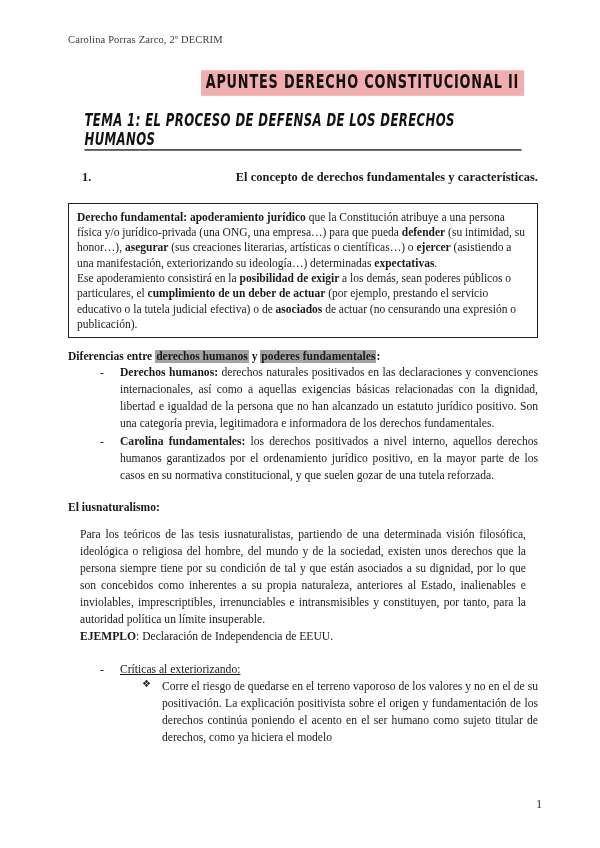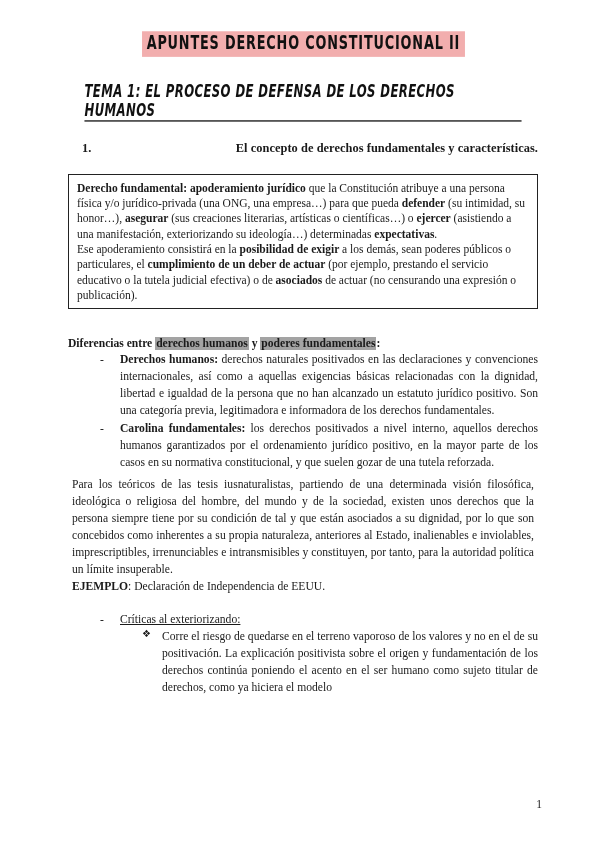--- a/index.html
+++ b/index.html
@@ -28,22 +28,22 @@
   .author-line {
     font-family: "Liberation Serif", serif;
     font-size: 10.5px;
     color: #3a3a3a;
     letter-spacing: 0.15px;
     margin: 0 0 28px 0;
   }
 
   
   .doc-title-wrap {
-    text-align: center;
-    margin-bottom: 32px;
+    text-align: right;
+    margin-bottom: 22px;
   }
   .doc-title {
     display: inline-block;
     background: #f2aeae;
     color: #111111;
     font-family: "Liberation Sans Narrow", "DejaVu Sans Condensed", "Liberation Sans", sans-serif;
     font-weight: bold;
     font-size: 15.5px;
     letter-spacing: 0.9px;
     padding: 2px 5px 2px 5px;
@@ -86,21 +86,21 @@
   .numbered-heading .txt {
     flex: 1;
     letter-spacing: 0.05px;
     text-align: right;
   }
 
   
   .def-box {
     border: 1.1px solid #222222;
     padding: 6px 8px 5px 8px;
-    margin: 0 0 28px 0;
+    margin: 0 0 12px 0;
     font-size: 11.5px;
     line-height: 1.33;
     text-align: left;
   }
   .def-box p {
     margin: 0;
   }
   b, strong { font-weight: bold; }
 
   
@@ -139,21 +139,21 @@
   .sub-heading {
     font-size: 11.6px;
     font-weight: bold;
     margin: 16px 0 1px 0;
   }
 
   .body-para {
     font-size: 11.6px;
     line-height: 1.47;
     text-align: justify;
-    margin: 4px;
+    margin: 12px;
   }
 
   
   .nested-dash {
     position: relative;
     padding-left: 52px;
     font-size: 11.6px;
     margin-top: 18px;
   }
   .nested-dash .dash {
@@ -191,20 +191,21 @@
     bottom: 38px;
     font-size: 11.5px;
     color: #222222;
   }
 </style>
 </head>
 <body>
 
 <div class="page">
 
+  <div class="author-line">Carolina Porras Zarco, 2º DECRIM</div>
 
   <div class="doc-title-wrap">
     <span class="doc-title">APUNTES DERECHO CONSTITUCIONAL II</span>
   </div>
 
   <div class="section-title-wrap">
     <span class="section-title">TEMA 1: EL PROCESO DE DEFENSA DE LOS DERECHOS HUMANOS</span>
   </div>
 
   <div class="numbered-heading">
@@ -221,20 +222,21 @@
 
   <ul class="dash-list">
     <li>
       <span class="dash">-</span><b>Derechos humanos:</b><span>   derechos naturales positivados en las declaraciones y convenciones internacionales, así como a aquellas exigencias básicas relacionadas con la dignidad, libertad e igualdad de la persona que no han alcanzado un estatuto jurídico positivo. Son una categoría previa, legitimadora e informadora de los derechos fundamentales.</span>
     </li>
     <li>
       <span class="dash">-</span><b>Carolina fundamentales:</b><span>   los derechos positivados a nivel interno, aquellos derechos humanos garantizados por el ordenamiento jurídico positivo, en la mayor parte de los casos en su normativa constitucional, y que suelen gozar de una tutela reforzada.</span>
     </li>
   </ul>
 
+  <div class="sub-heading">El iusnaturalismo:</div>
 
   <p class="body-para"><span>Para los teóricos de las tesis iusnaturalistas, partiendo de una determinada visión filosófica, ideológica o religiosa del hombre, del mundo y de la sociedad, existen unos derechos que la persona siempre tiene por su condición de tal y que están asociados a su dignidad, por lo que son concebidos como inherentes a su propia naturaleza, anteriores al Estado, inalienables e inviolables, imprescriptibles, irrenunciables e intransmisibles y constituyen, por tanto, para la autoridad política un límite insuperable.</span><br><b>EJEMPLO</b><span>: Declaración de Independencia de EEUU.</span></p>
 
   <div class="nested-dash">
     <span class="dash">-</span><span class="u">Críticas al exteriorizando:</span>
   </div>
 
   <ul class="diamond-list">
     <li>
       <span class="dia">❖</span><span>Corre el riesgo de quedarse en el terreno vaporoso de los valores y no en el de su positivación. La explicación positivista sobre el origen y fundamentación de los derechos continúa poniendo el acento en el ser humano como sujeto titular de derechos, como ya hiciera el modelo</span>

